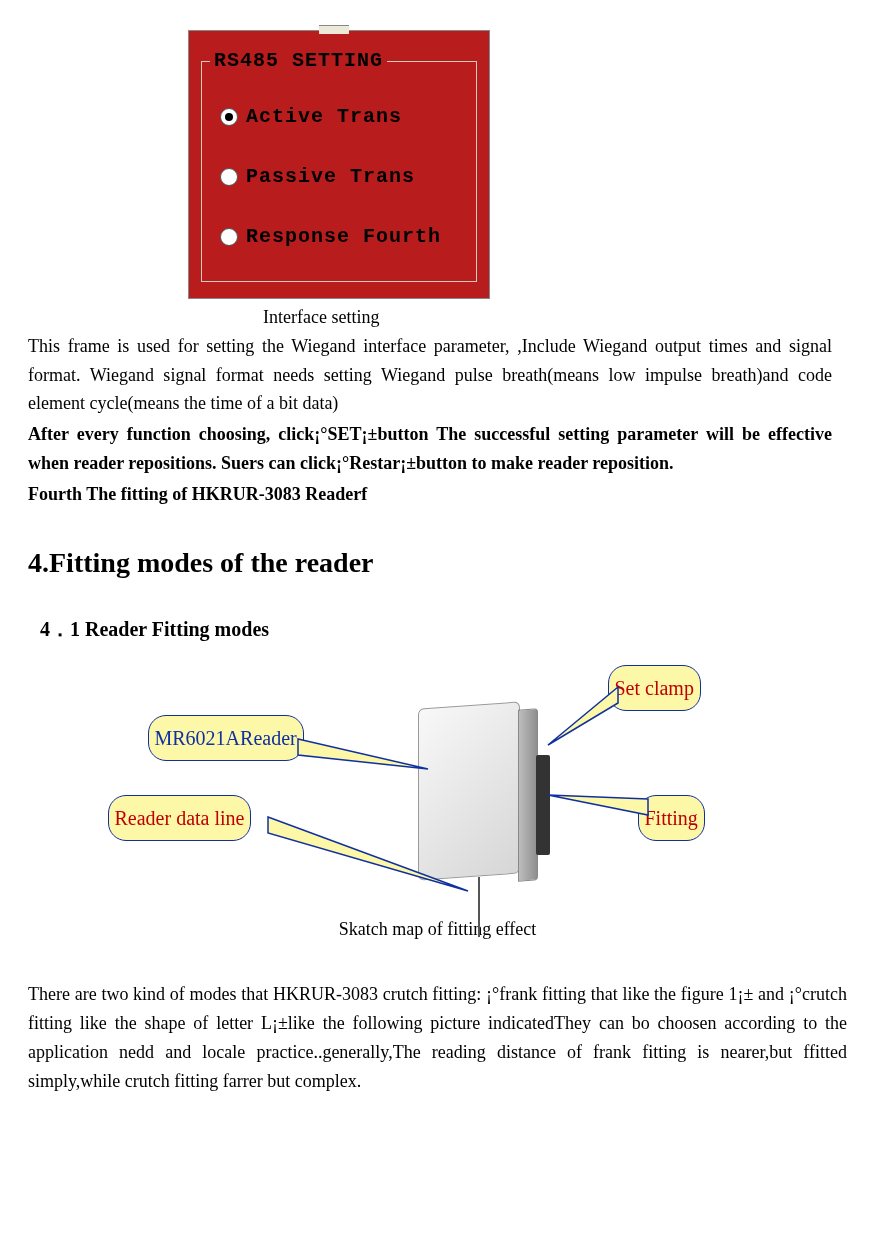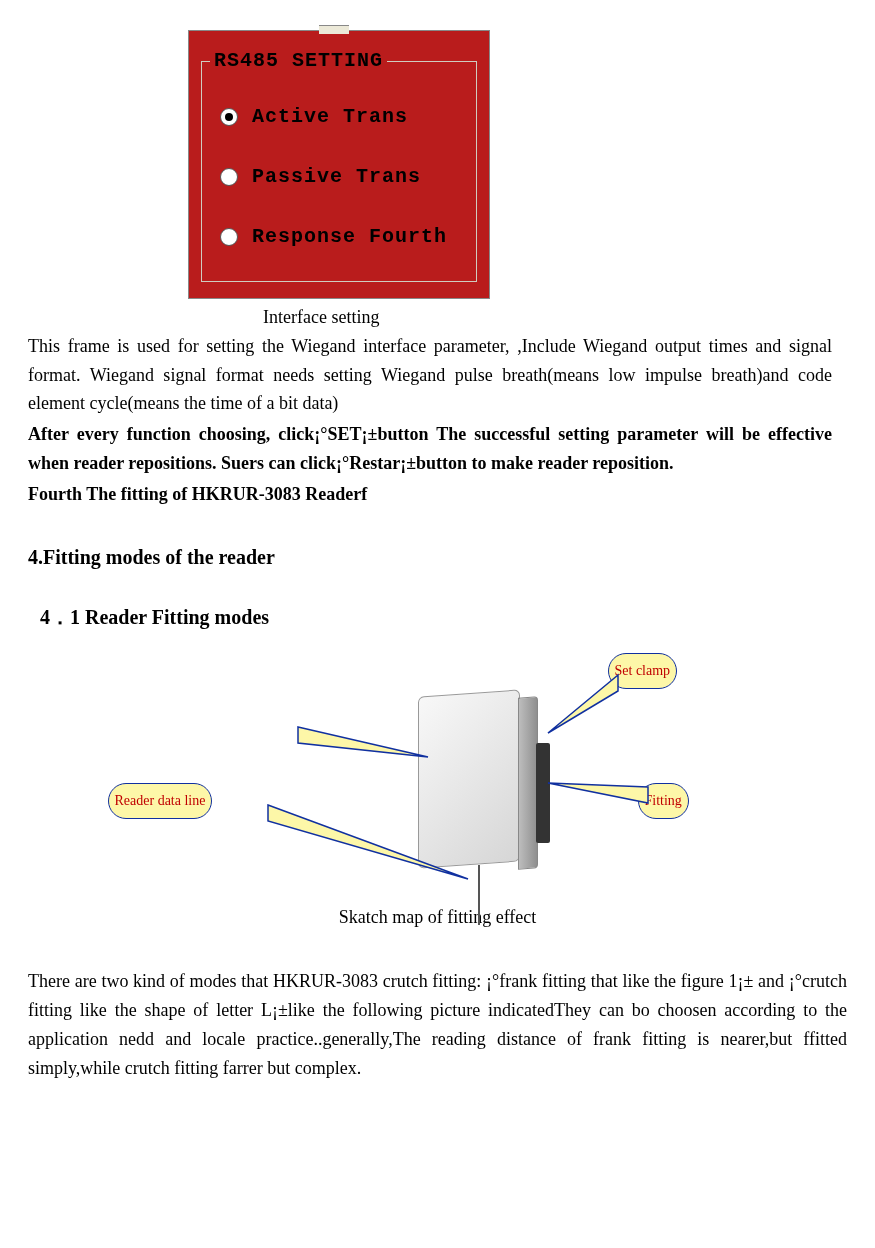--- a/index.html
+++ b/index.html
@@ -38,21 +38,21 @@
     font-family: "Courier New", monospace;
     font-size: 20px;
     font-weight: bold;
     letter-spacing: 1px;
     color: #000;
     padding: 0 4px;
   }
   .radio-row {
     display: flex;
     align-items: center;
-    gap: 14px;
+    gap: 8px;
     padding: 14px 10px;
   }
   .radio-outer {
     width: 16px;
     height: 16px;
     border-radius: 50%;
     border: 1px solid #555;
     background: #fff;
     display: flex;
     align-items: center;
@@ -74,21 +74,21 @@
     margin-left: 235px;
     font-size: 18px;
     margin-top: 4px;
   }
   .body-p {
     text-align: justify;
     margin: 0 15px 2px 0;
   }
   .bold { font-weight: bold; }
   h2.sec {
-    font-size: 20px;
+    font-size: 28px;
     font-weight: bold;
     margin: 32px 0 8px 0;
   }
   h3.sub {
     font-size: 20px;
     font-weight: bold;
     margin: 28px 0 10px 12px;
   }
   .diagram-wrap {
     position: relative;
@@ -141,21 +141,21 @@
     width: 2px;
     height: 60px;
     background: #555;
   }
   .bubble {
     position: absolute;
     background: #fdf7a8;
     border: 1.5px solid #1030a0;
     border-radius: 18px;
     padding: 6px 6px;
-    font-size: 14px;
+    font-size: 20px;
     text-align: center;
     white-space: nowrap;
   }
   .bubble.blue-text { color: #1030a0; }
   .bubble.red-text  { color: #c00000; }
   svg.pointer {
     position: absolute;
     overflow: visible;
   }
   .sketch-caption {
@@ -207,20 +207,21 @@
 
 <div class="diagram-wrap">
 
   <div class="reader-unit">
     <div class="panel-face"></div>
     <div class="panel-side"></div>
     <div class="mount-arm"></div>
     <div class="cable"></div>
   </div>
 
+  <div class="bubble blue-text" style="left:50px; top:60px;">MR6021AReader</div>
 
   <div class="bubble red-text" style="left:10px; top:140px;">Reader data line</div>
 
   <div class="bubble red-text" style="left:510px; top:10px;">Set clamp</div>
 
   <div class="bubble red-text" style="left:540px; top:140px;">Fitting</div>
 
   <svg class="pointer" style="left:200px; top:78px;" width="140" height="50">
     <polygon points="0,6 130,36 0,22" fill="#fdf7a8" stroke="#1030a0" stroke-width="1.5"></polygon>
   </svg>

